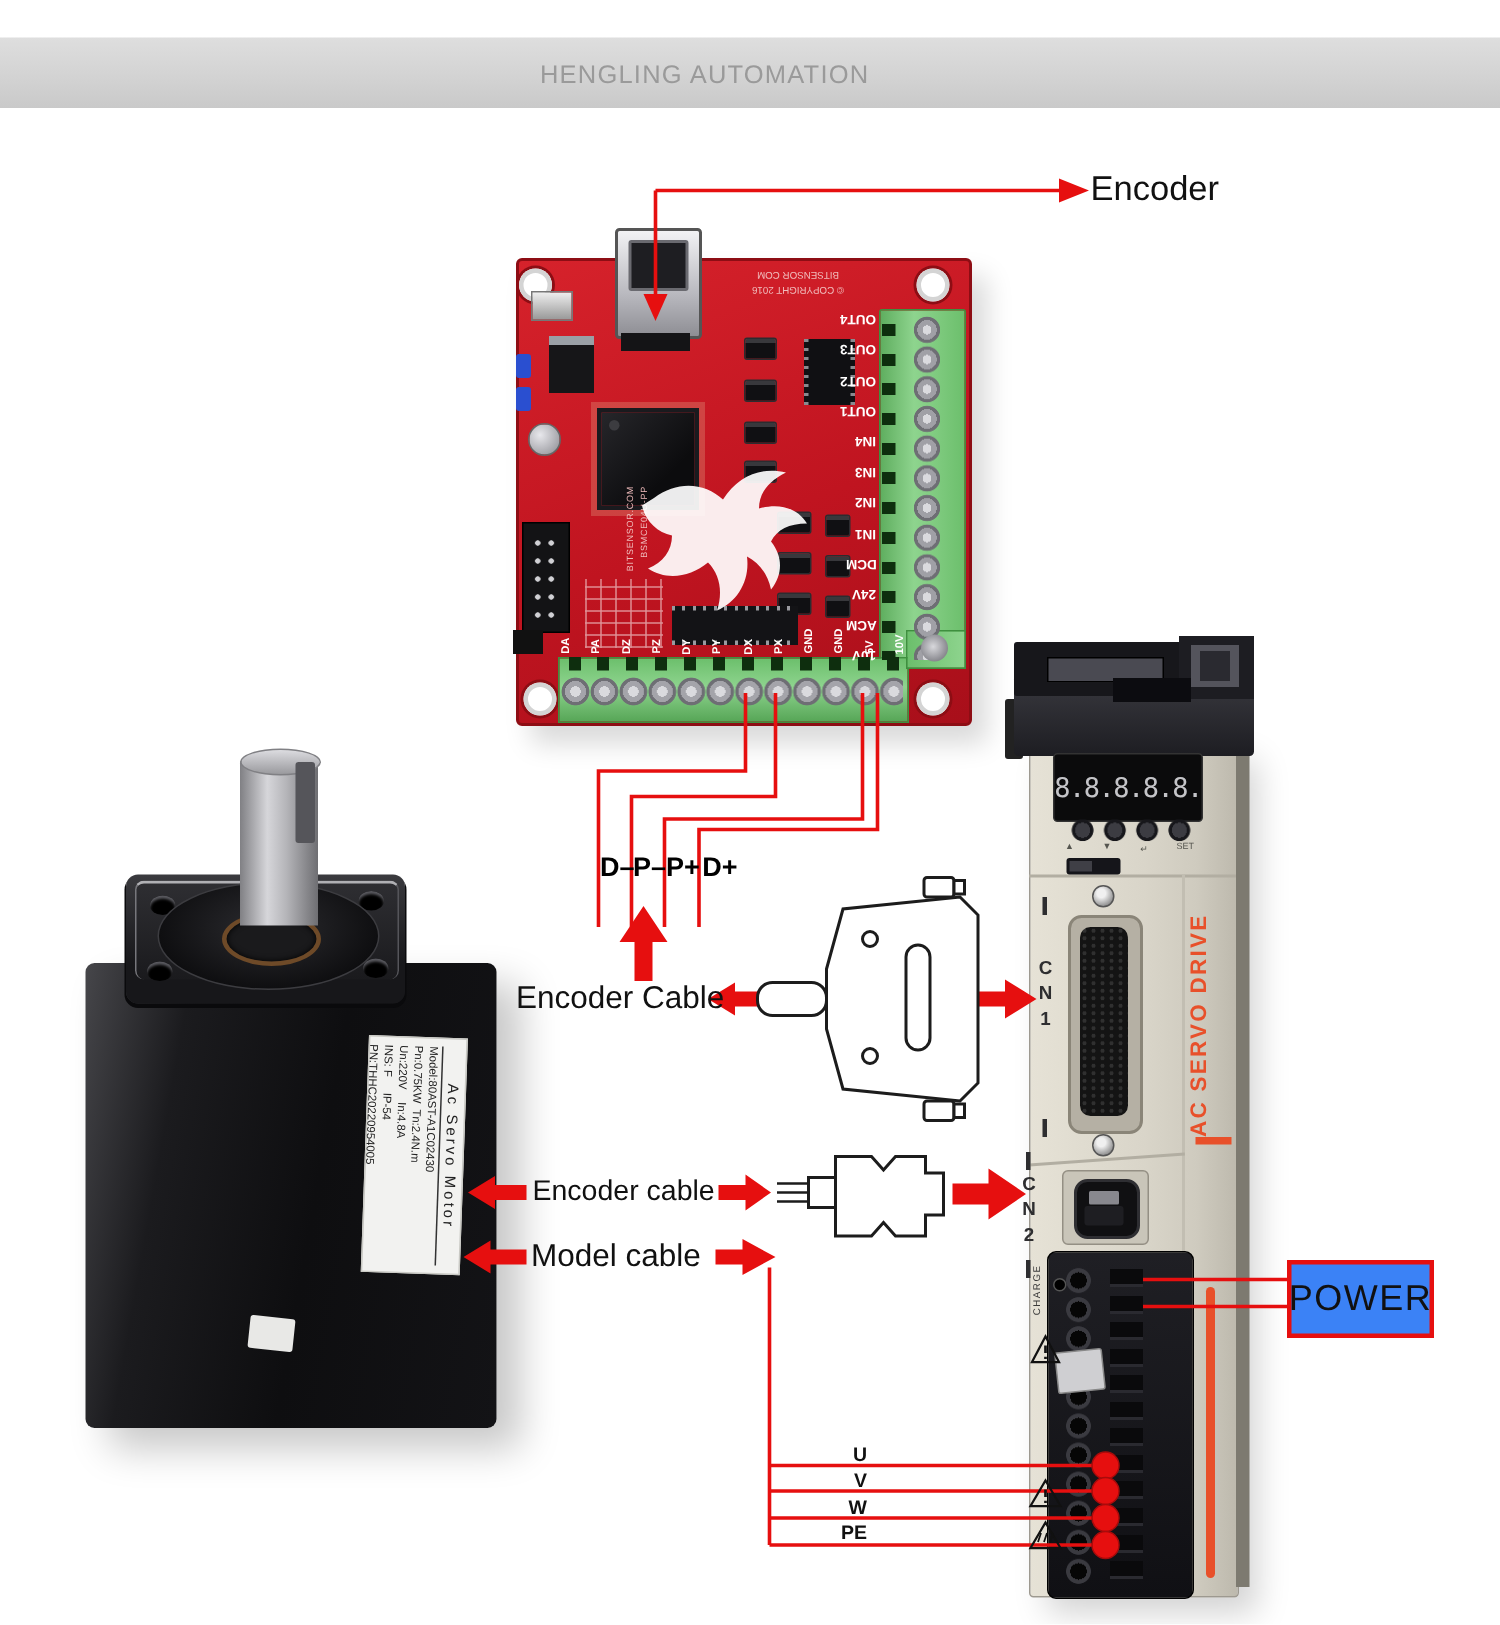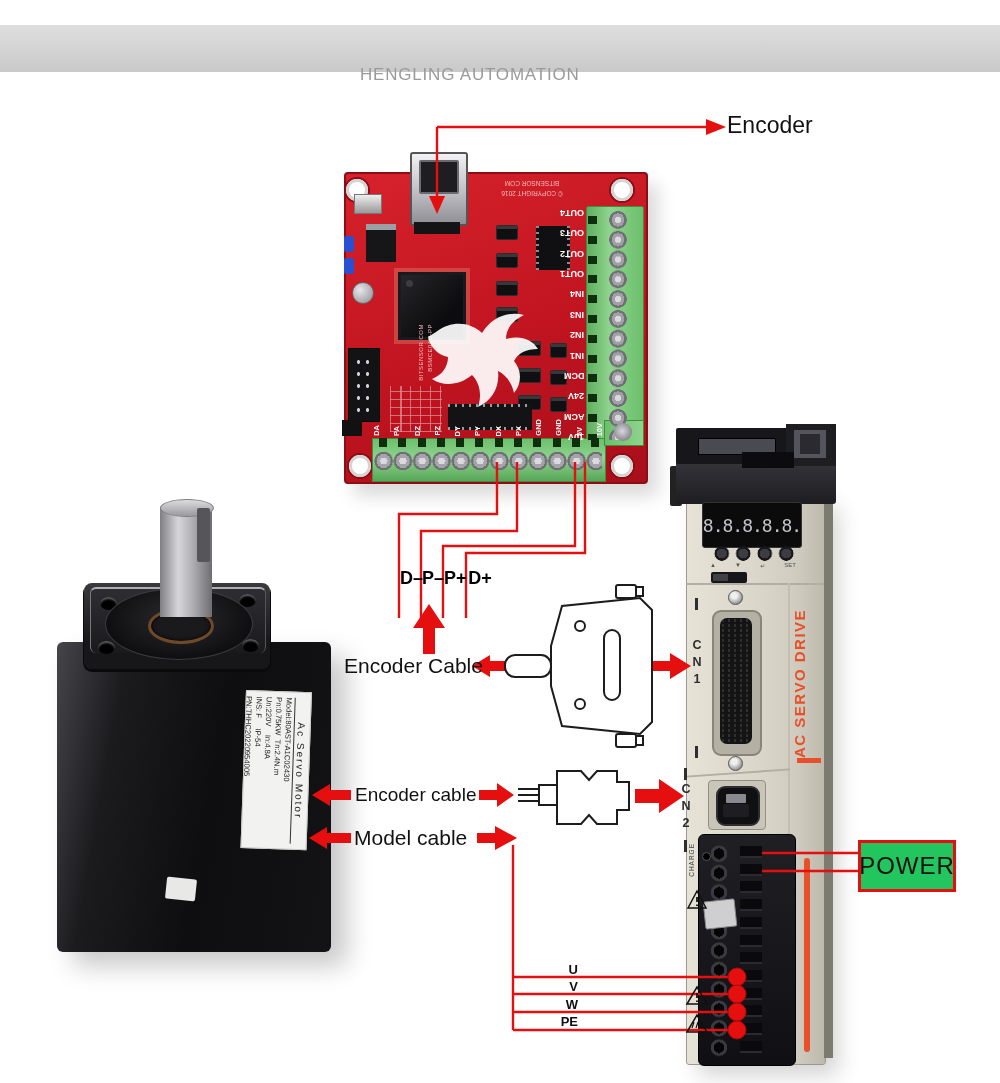--- a/index.html
+++ b/index.html
@@ -8,32 +8,32 @@
   .abs{position:absolute;}
 
   
   .header-bar{left:0;top:25px;width:1000px;height:47px;
     background:linear-gradient(180deg,#dedede,#d2d2d2 60%,#c9c9c9);z-index:5;}
   .badge{left:175px;top:24px;width:138px;height:58px;z-index:6;
     background:linear-gradient(135deg,#5fb0f8 0%,#2f7de8 45%,#0f4fd0 100%);
     border-radius:26px 26px 26px 0;color:#fff;display:flex;flex-direction:column;
     align-items:center;justify-content:center;line-height:1.25;font-size:19px;
     letter-spacing:.5px;box-shadow:0 2px 4px rgba(0,0,60,.25);}
-  .company{left:360px;top:40px;z-index:6;color:#9a9a9a;font-size:17px;letter-spacing:.8px;margin-top:25px;}
+  .company{left:360px;top:40px;z-index:6;color:#9a9a9a;font-size:17px;letter-spacing:.8px;}
 
   
   .ann{color:#111;z-index:50;white-space:nowrap;}
   .computer-label{left:727px;top:112px;font-size:23px;}
   .control-label{left:344px;top:654px;font-size:21px;}
   .encoder-label{left:355px;top:784px;font-size:19px;}
   .powercable-label{left:354px;top:826px;font-size:21px;}
   .wire-tag{top:568px;font-size:18px;font-weight:bold;text-align:center;z-index:50;}
   .phase{width:30px;text-align:right;font-size:13px;font-weight:bold;z-index:50;color:#111;}
   .power-box{left:858px;top:840px;width:92px;height:46px;border:3px solid #e60f0f;
-    background:#22c55e;display:flex;align-items:center;justify-content:center;
+    background:#3b82f6;display:flex;align-items:center;justify-content:center;
     font-size:24px;color:#111;z-index:45;letter-spacing:1px;}
 
   
   .board{left:344px;top:172px;width:300px;height:308px;z-index:10;
     background:linear-gradient(160deg,#d6222b 0%,#c01420 55%,#a80f1a 100%);
     border:2px solid #8d0d14;border-radius:4px;box-shadow:10px 12px 18px rgba(0,0,0,.15);}
   .hole{width:22px;height:22px;border-radius:50%;background:#fff;z-index:12;
     box-shadow:inset 0 0 0 3px #d4d4d4, 0 0 0 2px #8d0d14;}
   .usb{left:410px;top:152px;width:54px;height:70px;z-index:11;
     background:linear-gradient(180deg,#f2f2f4,#b9b9bf 60%,#8e8e94);

